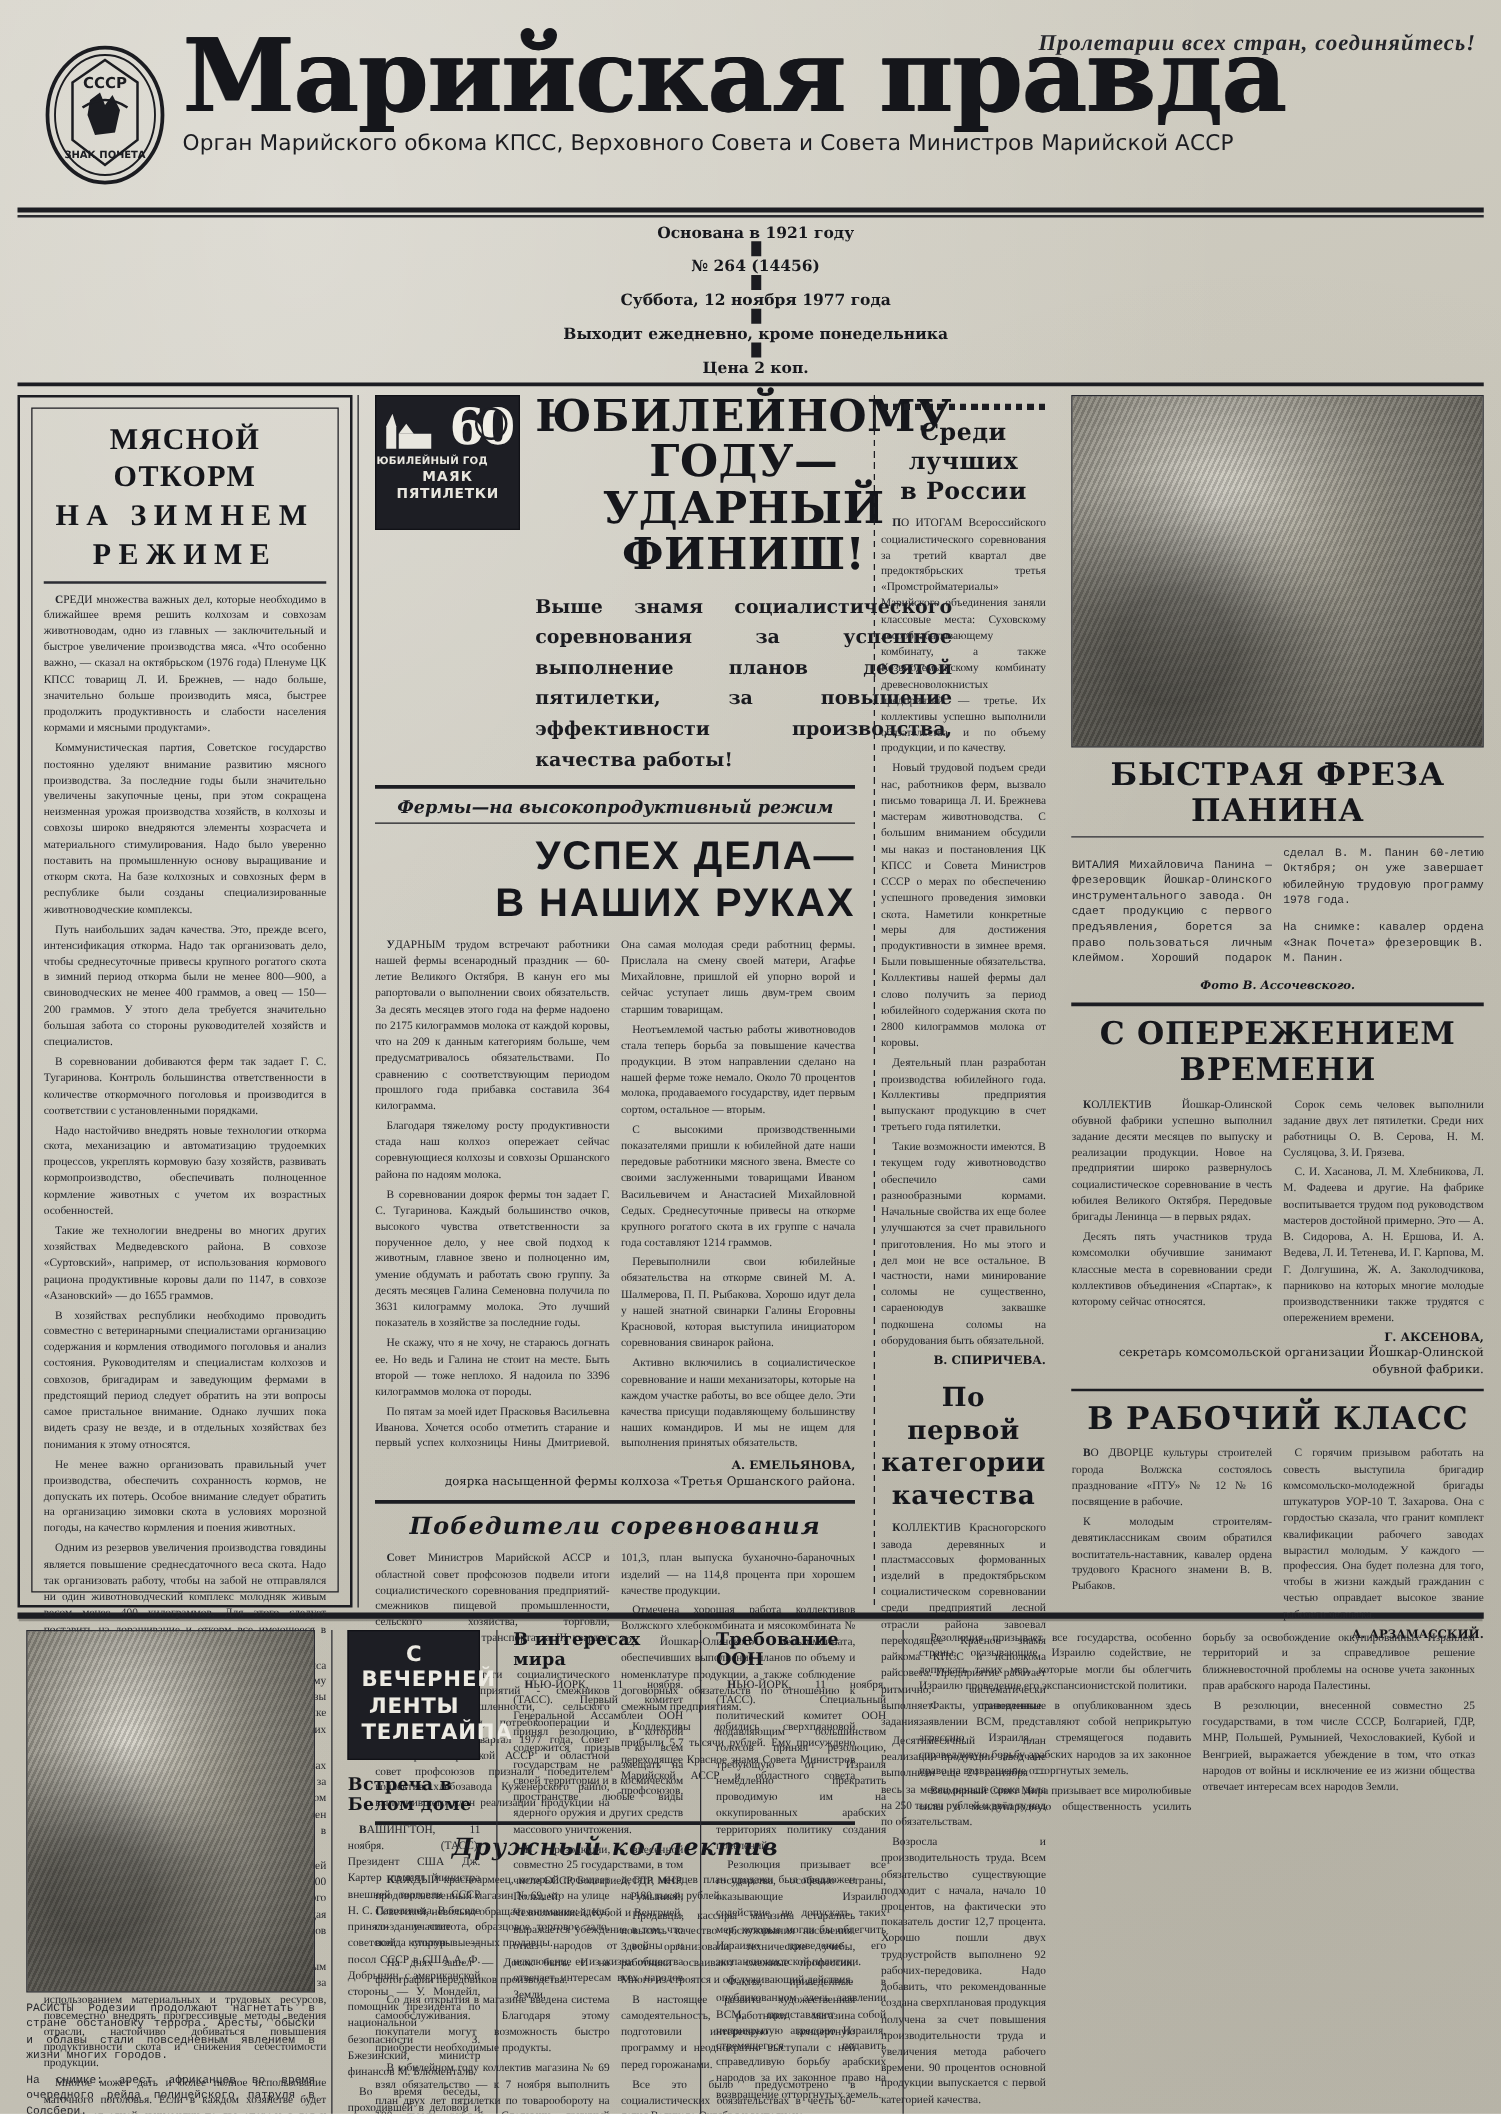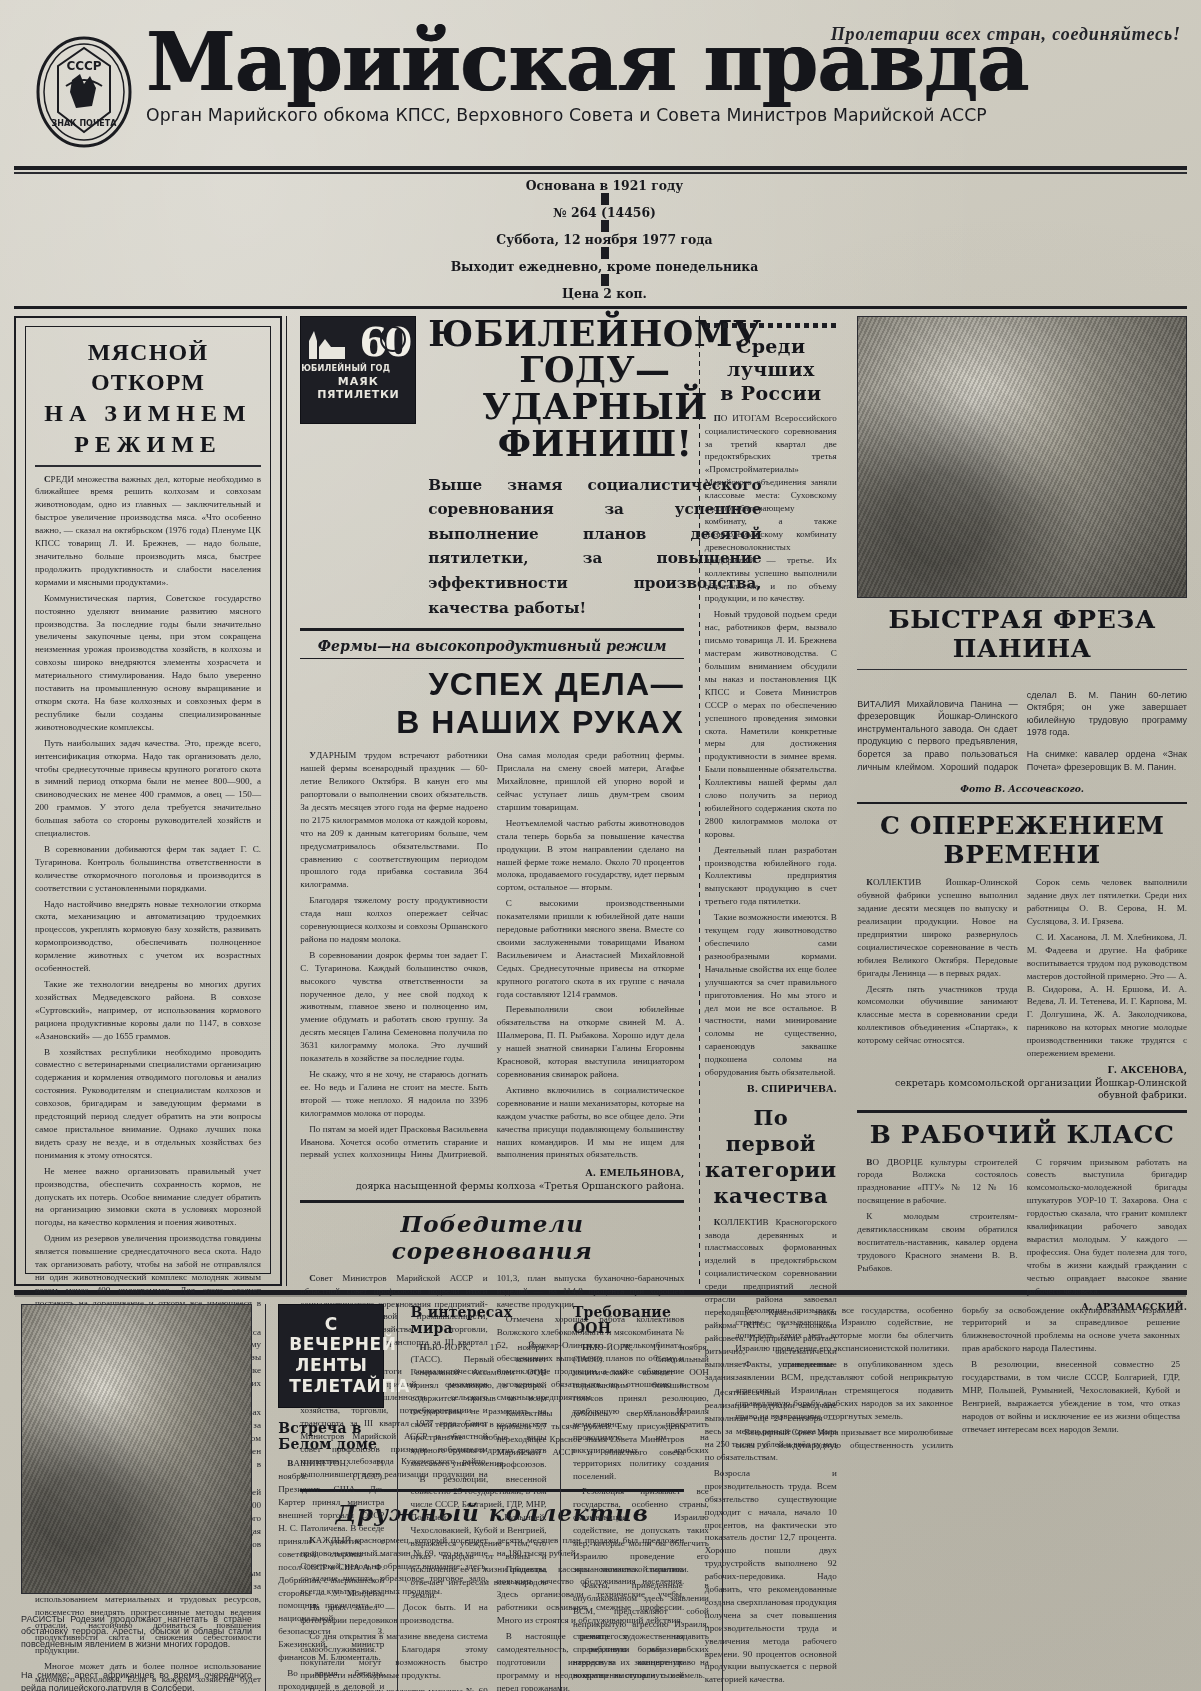--- a/index.html
+++ b/index.html
@@ -152,21 +152,21 @@
     border-bottom:1.5px solid #1c1d22;
     padding-bottom:4px; margin-bottom:7px;
   }
   .head-xl {
     font-family:Liberation Sans, sans-serif; font-weight:700;
     font-size:32px; line-height:1.18; letter-spacing:1.5px;
     text-align:right; color:#15161b;
   }
   .head-script {
     font-family:"DejaVu Serif", serif; font-weight:700; font-style:italic;
-    font-size:23px; letter-spacing:1px; text-align:center; color:#15161b;
+    font-size:19px; letter-spacing:1px; text-align:center; color:#15161b;
   }
   .head-serif {
     font-family:"DejaVu Serif", serif; font-weight:700;
     font-size:25px; letter-spacing:.6px; text-align:center; color:#15161b;
   }
   .head-mid {
     font-family:"DejaVu Serif", serif; font-weight:700;
     font-size:19px; letter-spacing:.4px; text-align:center; color:#15161b;
     line-height:1.25;
   }
@@ -204,22 +204,22 @@
     position:relative; overflow:hidden;
   }
   .photo::after {
     content:""; position:absolute; inset:0;
     background:
       radial-gradient(circle at 62% 40%, rgba(245,243,236,.55) 0 8%, rgba(0,0,0,0) 30%),
       radial-gradient(circle at 25% 72%, rgba(20,20,20,.5) 0 14%, rgba(0,0,0,0) 45%);
     mix-blend-mode:multiply; opacity:.8;
   }
   .caption {
-    font-family:Liberation Sans, sans-serif; font-size:9px;
-    text-align:justify; line-height:1.4; margin-top:19px; color:#24252b;
+    font-family:Liberation Mono, monospace; font-size:9px;
+    text-align:justify; line-height:1.4; margin-top:7px; color:#24252b;
   }
   .credit {
     font-family:"DejaVu Serif", serif; font-style:italic;
     font-size:9.2px; text-align:center; margin-top:5px; font-weight:700;
   }
 
   
   .tele {
     background:#1d1e24; color:#eceae2; padding:9px 10px 11px 10px;
     font-family:"DejaVu Sans", sans-serif; font-weight:700;

